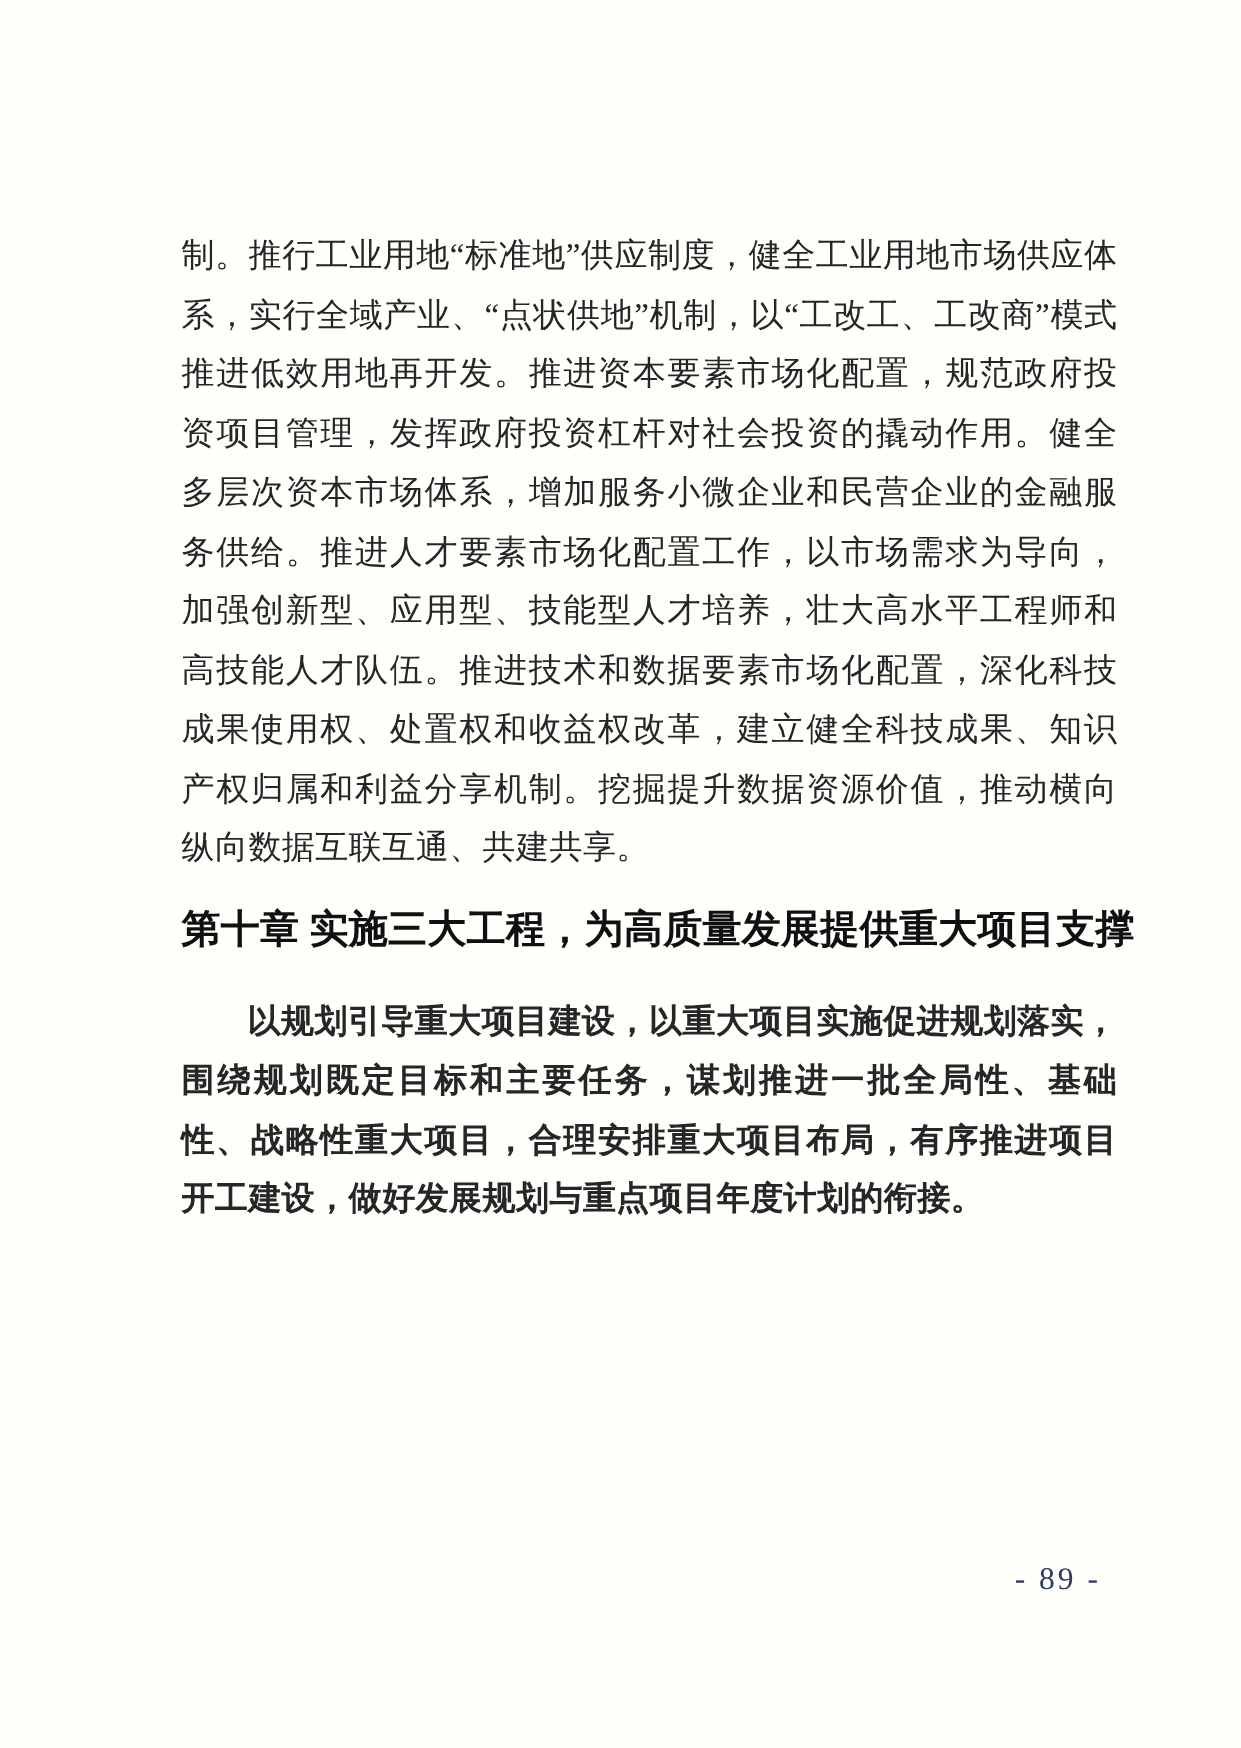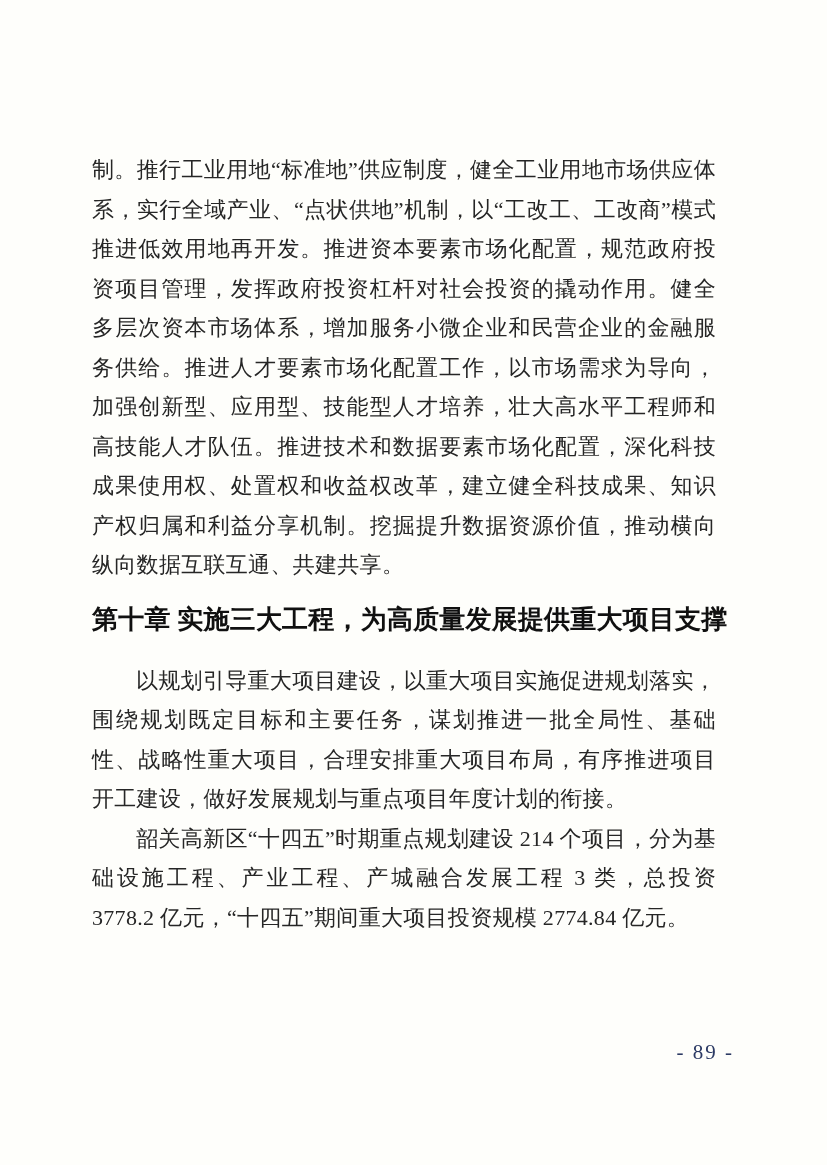--- a/index.html
+++ b/index.html
@@ -13,35 +13,36 @@
     background: #fefefb;
     overflow: hidden;
     font-family: "Liberation Serif", "DejaVu Serif", serif;
   }
   .page {
     position: absolute;
     inset: 0;
   }
   .content {
     position: absolute;
-    left: 92px;
+    left: 121px;
     top: 150px;
     width: 624px;
     color: #262626;
   }
   .body-para {
     margin: 0;
     font-size: 22px;
     line-height: 39.5px;
     text-align: justify;
     text-justify: inter-character;
     letter-spacing: 0.3px;
   }
   .body-para.indent {
     text-indent: 2em;
+    font-weight: bold;
   }
   .chapter-heading {
     margin: 13px 0 19px 0;
     font-size: 26px;
     font-weight: bold;
     color: #101010;
     line-height: 44px;
     white-space: nowrap;
     letter-spacing: 0.2px;
   }
@@ -56,16 +57,15 @@
   }
 </style>
 </head>
 <body>
 
 <div class="page">
   <div class="content">
     <p class="body-para">制。推行工业用地“标准地”供应制度，健全工业用地市场供应体系，实行全域产业、“点状供地”机制，以“工改工、工改商”模式推进低效用地再开发。推进资本要素市场化配置，规范政府投资项目管理，发挥政府投资杠杆对社会投资的撬动作用。健全多层次资本市场体系，增加服务小微企业和民营企业的金融服务供给。推进人才要素市场化配置工作，以市场需求为导向，加强创新型、应用型、技能型人才培养，壮大高水平工程师和高技能人才队伍。推进技术和数据要素市场化配置，深化科技成果使用权、处置权和收益权改革，建立健全科技成果、知识产权归属和利益分享机制。挖掘提升数据资源价值，推动横向纵向数据互联互通、共建共享。</p>
     <h2 class="chapter-heading">第十章 实施三大工程，为高质量发展提供重大项目支撑</h2>
     <p class="body-para indent">以规划引导重大项目建设，以重大项目实施促进规划落实，围绕规划既定目标和主要任务，谋划推进一批全局性、基础性、战略性重大项目，合理安排重大项目布局，有序推进项目开工建设，做好发展规划与重点项目年度计划的衔接。</p>
-    <p class="body-para indent">韶关高新区“十四五”时期重点规划建设 214 个项目，分为基础设施工程、产业工程、产城融合发展工程 3 类，总投资 3778.2 亿元，“十四五”期间重大项目投资规模 2774.84 亿元。</p>
   </div>
   <div class="page-number">- 89 -</div>
 </div>
 
 </body></html>

